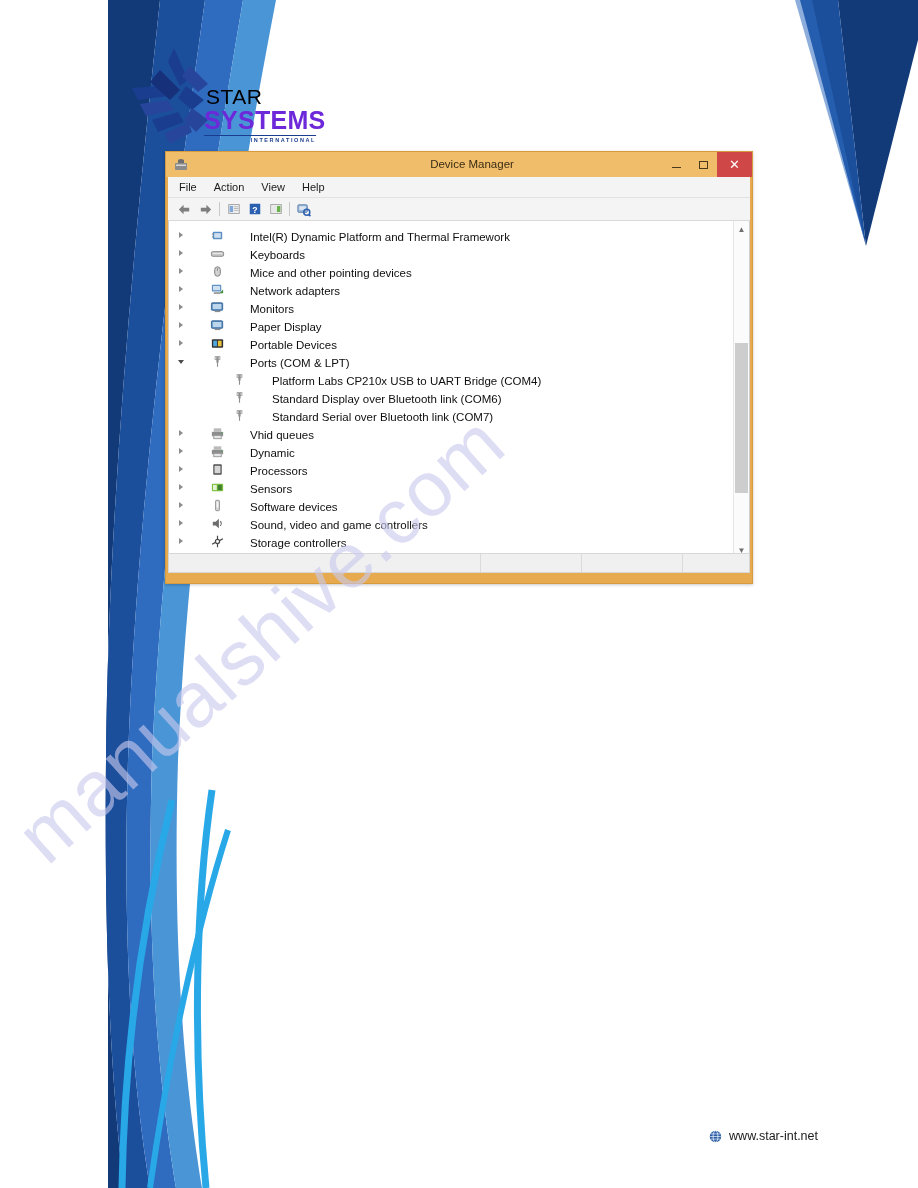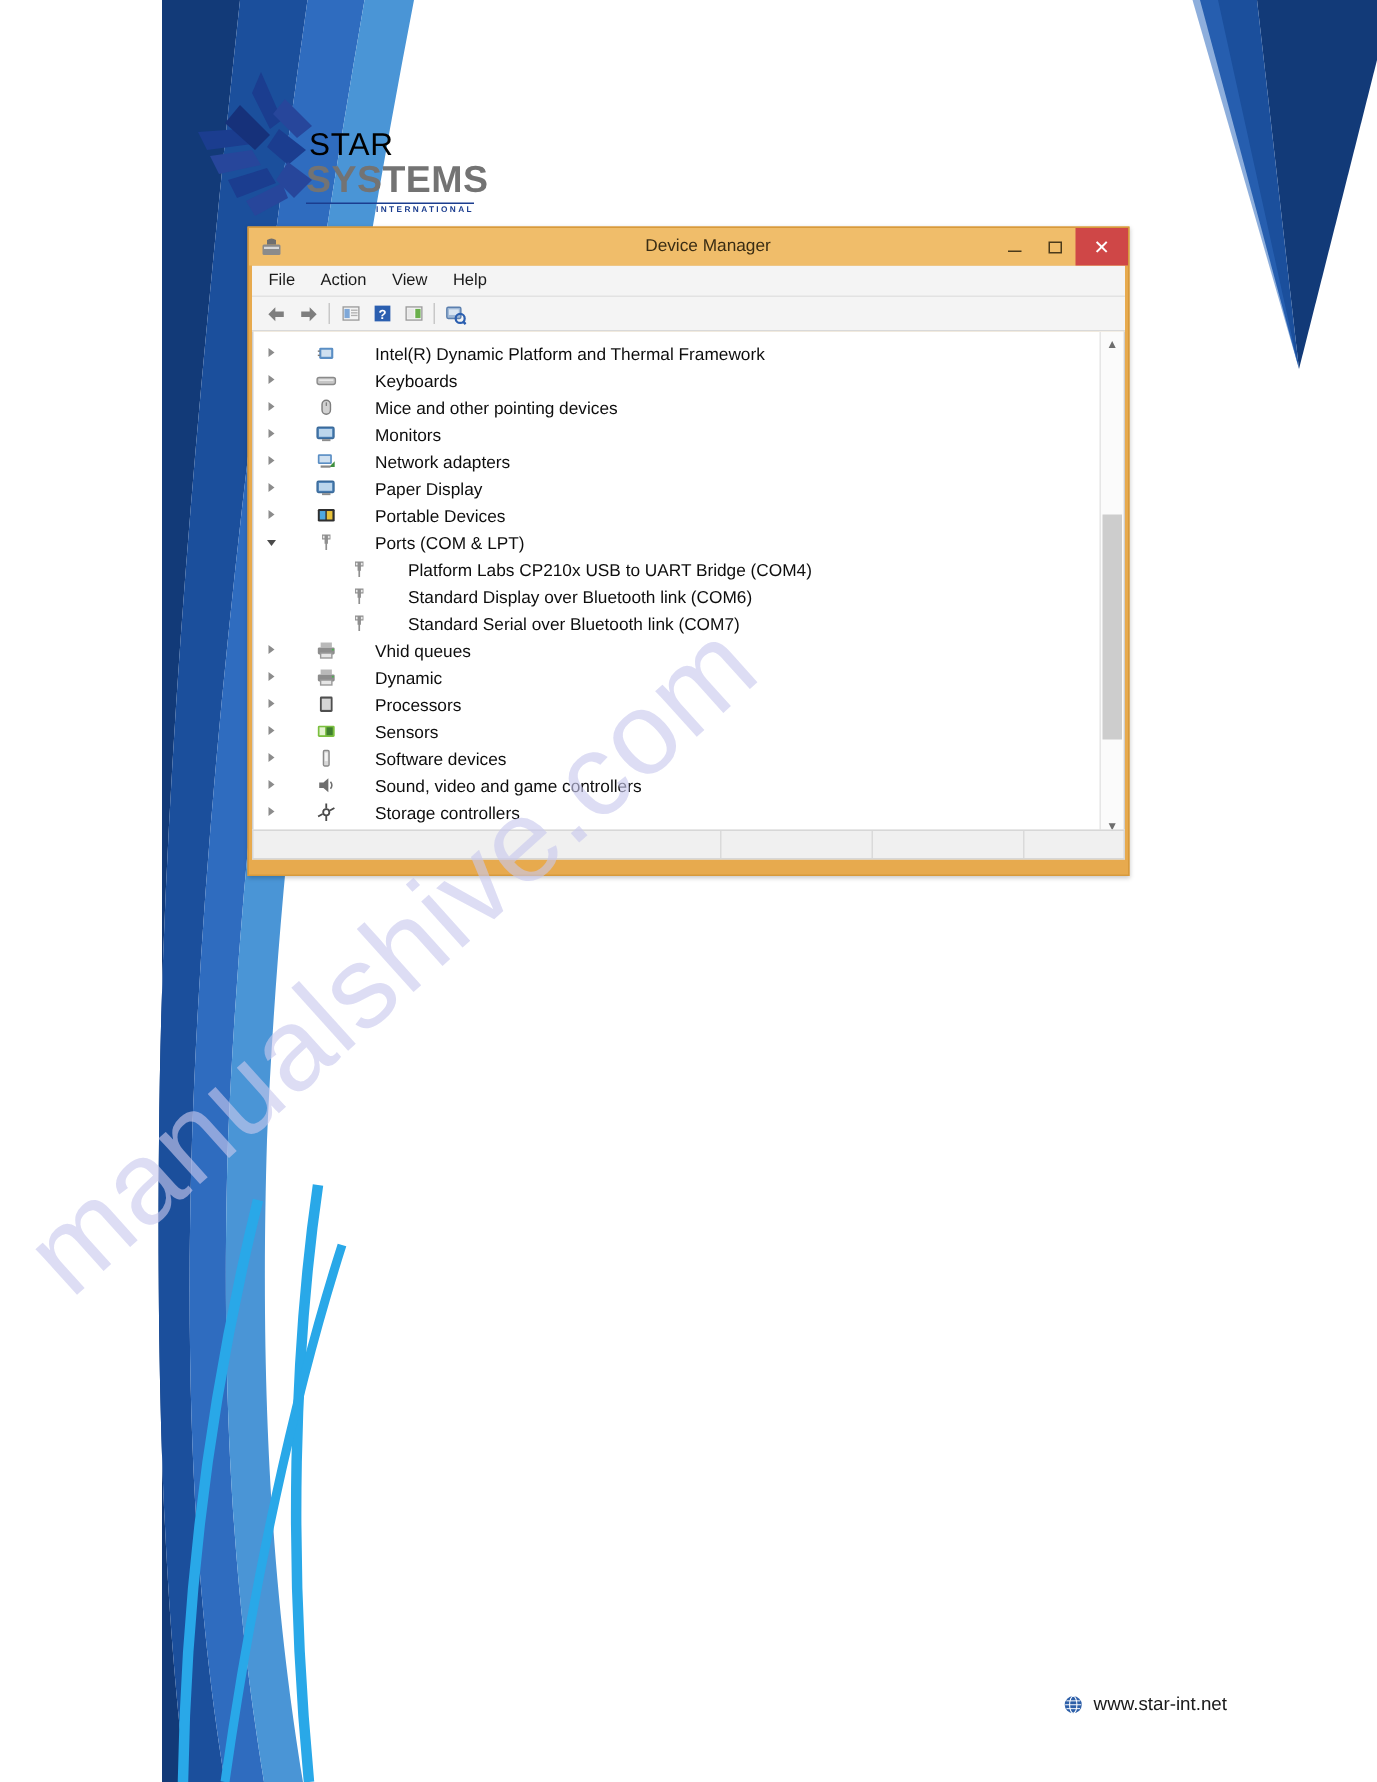--- a/index.html
+++ b/index.html
@@ -51,21 +51,21 @@
     color: #000000;
     letter-spacing: 0.5px;
     line-height: 1;
     display: block;
     margin-left: 2px;
   }
   .logo-systems {
     font-family: "Liberation Sans", sans-serif;
     font-size: 25px;
     font-weight: bold;
-    color: #737373;
+    color: #6d28d9;
     letter-spacing: 0.3px;
     line-height: 1.05;
     display: block;
   }
   .logo-intl {
     font-family: "Liberation Sans", sans-serif;
     font-size: 5.5px;
     font-weight: bold;
     color: #1b3d8f;
     letter-spacing: 1.6px;
@@ -489,40 +489,40 @@
             </svg>
           </span>
           <span>Mice and other pointing devices</span>
         </div>
         <div class="tree-row">
           <span class="twisty">
             <span class="twisty-collapsed"></span>
           </span>
           <span class="dev-icon">
             <svg viewBox="0 0 16 16" width="15" height="15">
-              <rect x="1.5" y="3" width="12" height="8" rx="1" fill="#4a7fb5" stroke="#3a6a9a"></rect>
-              <rect x="2.8" y="4.2" width="9.4" height="5.6" fill="#bcd6ec"></rect>
-              <rect x="5" y="11.5" width="6" height="1.4" fill="#8d8d8d"></rect>
-            </svg>
-          </span>
-          <span>Monitors</span>
-        </div>
-        <div class="tree-row">
-          <span class="twisty">
-            <span class="twisty-collapsed"></span>
-          </span>
-          <span class="dev-icon">
-            <svg viewBox="0 0 16 16" width="15" height="15">
               <rect x="2" y="3" width="10" height="7" rx="1" fill="#5a8ec4"></rect>
               <rect x="3.2" y="4.2" width="7.6" height="4.6" fill="#cfe0f0"></rect>
               <path d="M 10 12 L 14 8 L 14 12 Z" fill="#3f8f3f"></path>
               <rect x="4" y="11" width="7" height="1.6" fill="#888"></rect>
             </svg>
           </span>
           <span>Network adapters</span>
+        </div>
+        <div class="tree-row">
+          <span class="twisty">
+            <span class="twisty-collapsed"></span>
+          </span>
+          <span class="dev-icon">
+            <svg viewBox="0 0 16 16" width="15" height="15">
+              <rect x="1.5" y="3" width="12" height="8" rx="1" fill="#4a7fb5" stroke="#3a6a9a"></rect>
+              <rect x="2.8" y="4.2" width="9.4" height="5.6" fill="#bcd6ec"></rect>
+              <rect x="5" y="11.5" width="6" height="1.4" fill="#8d8d8d"></rect>
+            </svg>
+          </span>
+          <span>Monitors</span>
         </div>
         <div class="tree-row">
           <span class="twisty">
             <span class="twisty-collapsed"></span>
           </span>
           <span class="dev-icon">
             <svg viewBox="0 0 16 16" width="15" height="15">
               <rect x="1.5" y="3" width="12" height="8" rx="1" fill="#4a7fb5" stroke="#3a6a9a"></rect>
               <rect x="2.8" y="4.2" width="9.4" height="5.6" fill="#bcd6ec"></rect>
               <rect x="5" y="11.5" width="6" height="1.4" fill="#8d8d8d"></rect>

